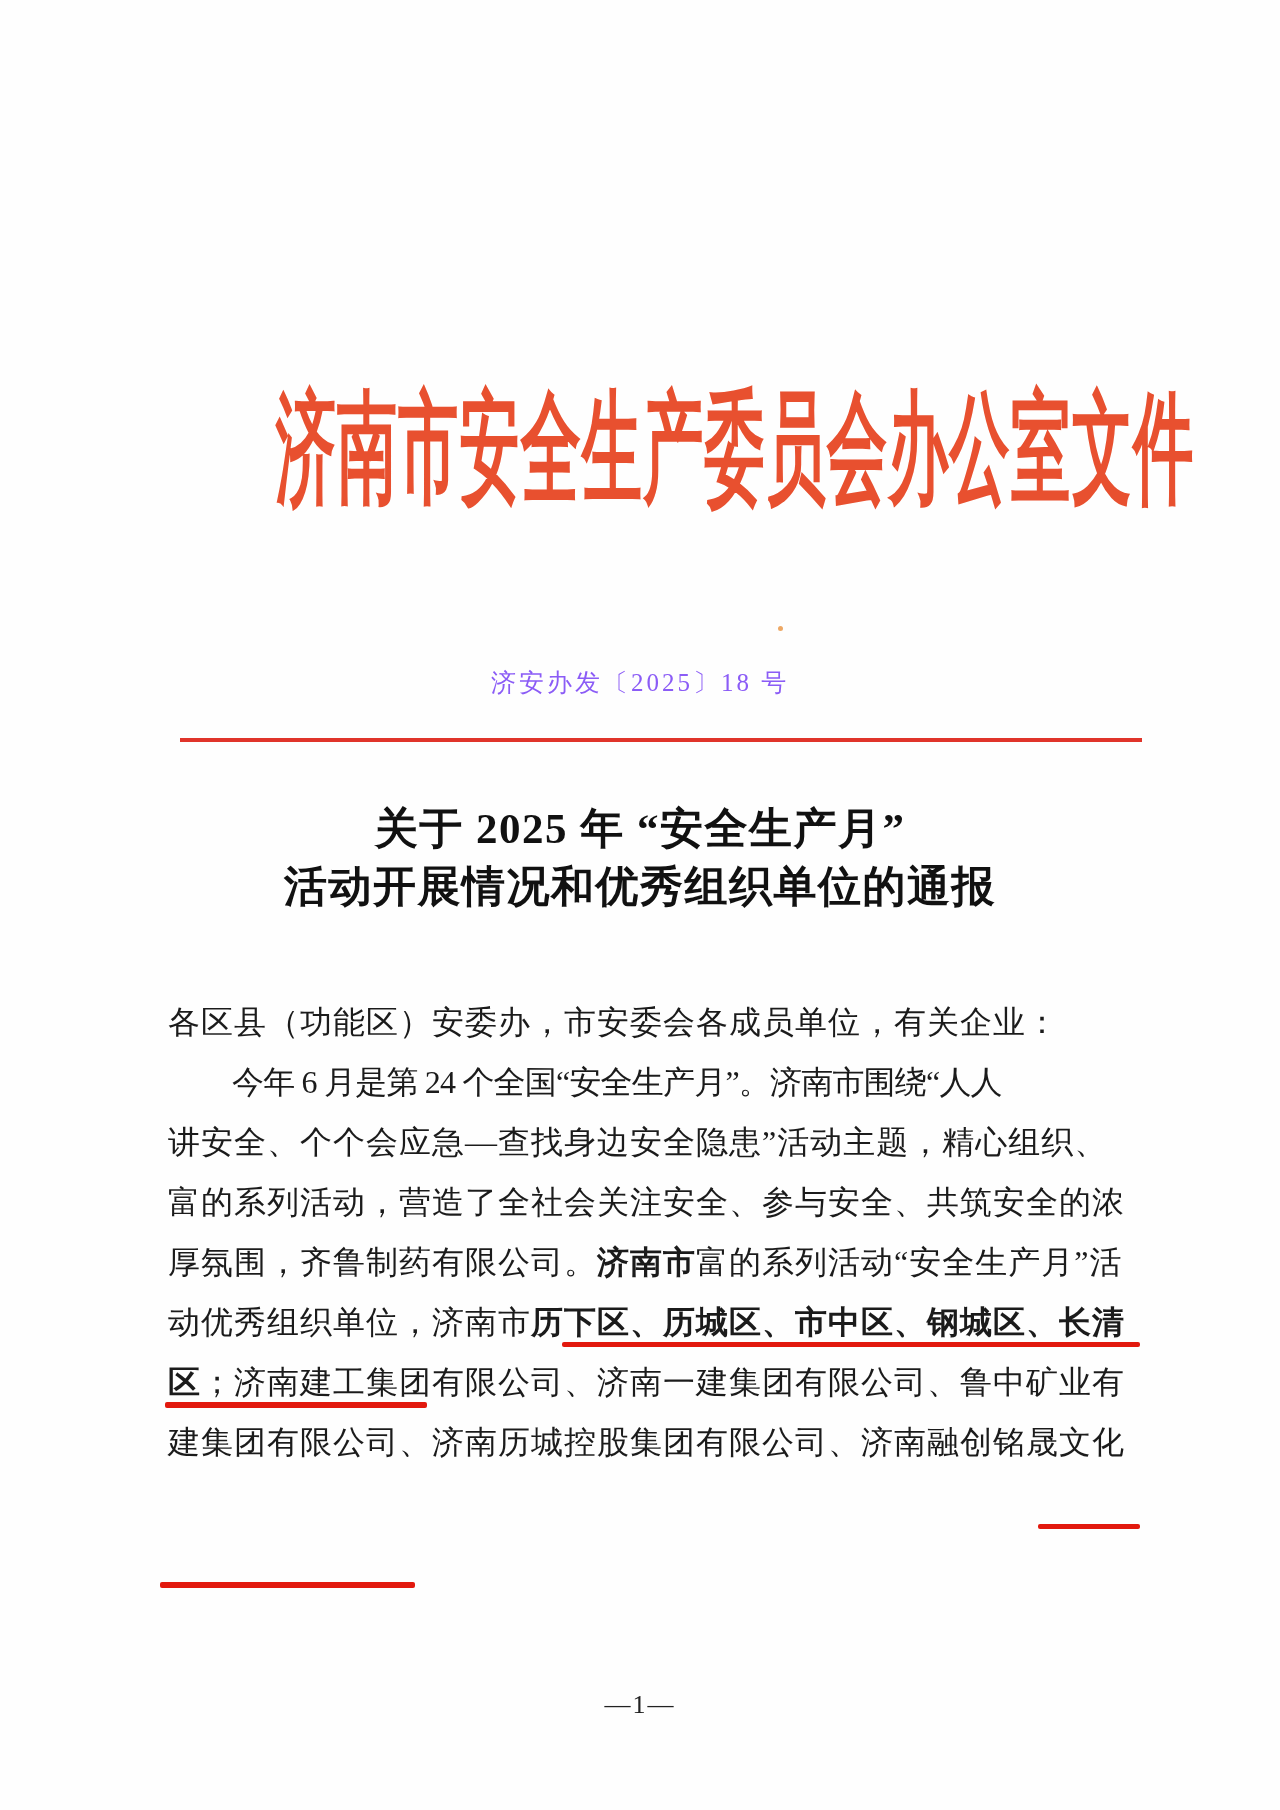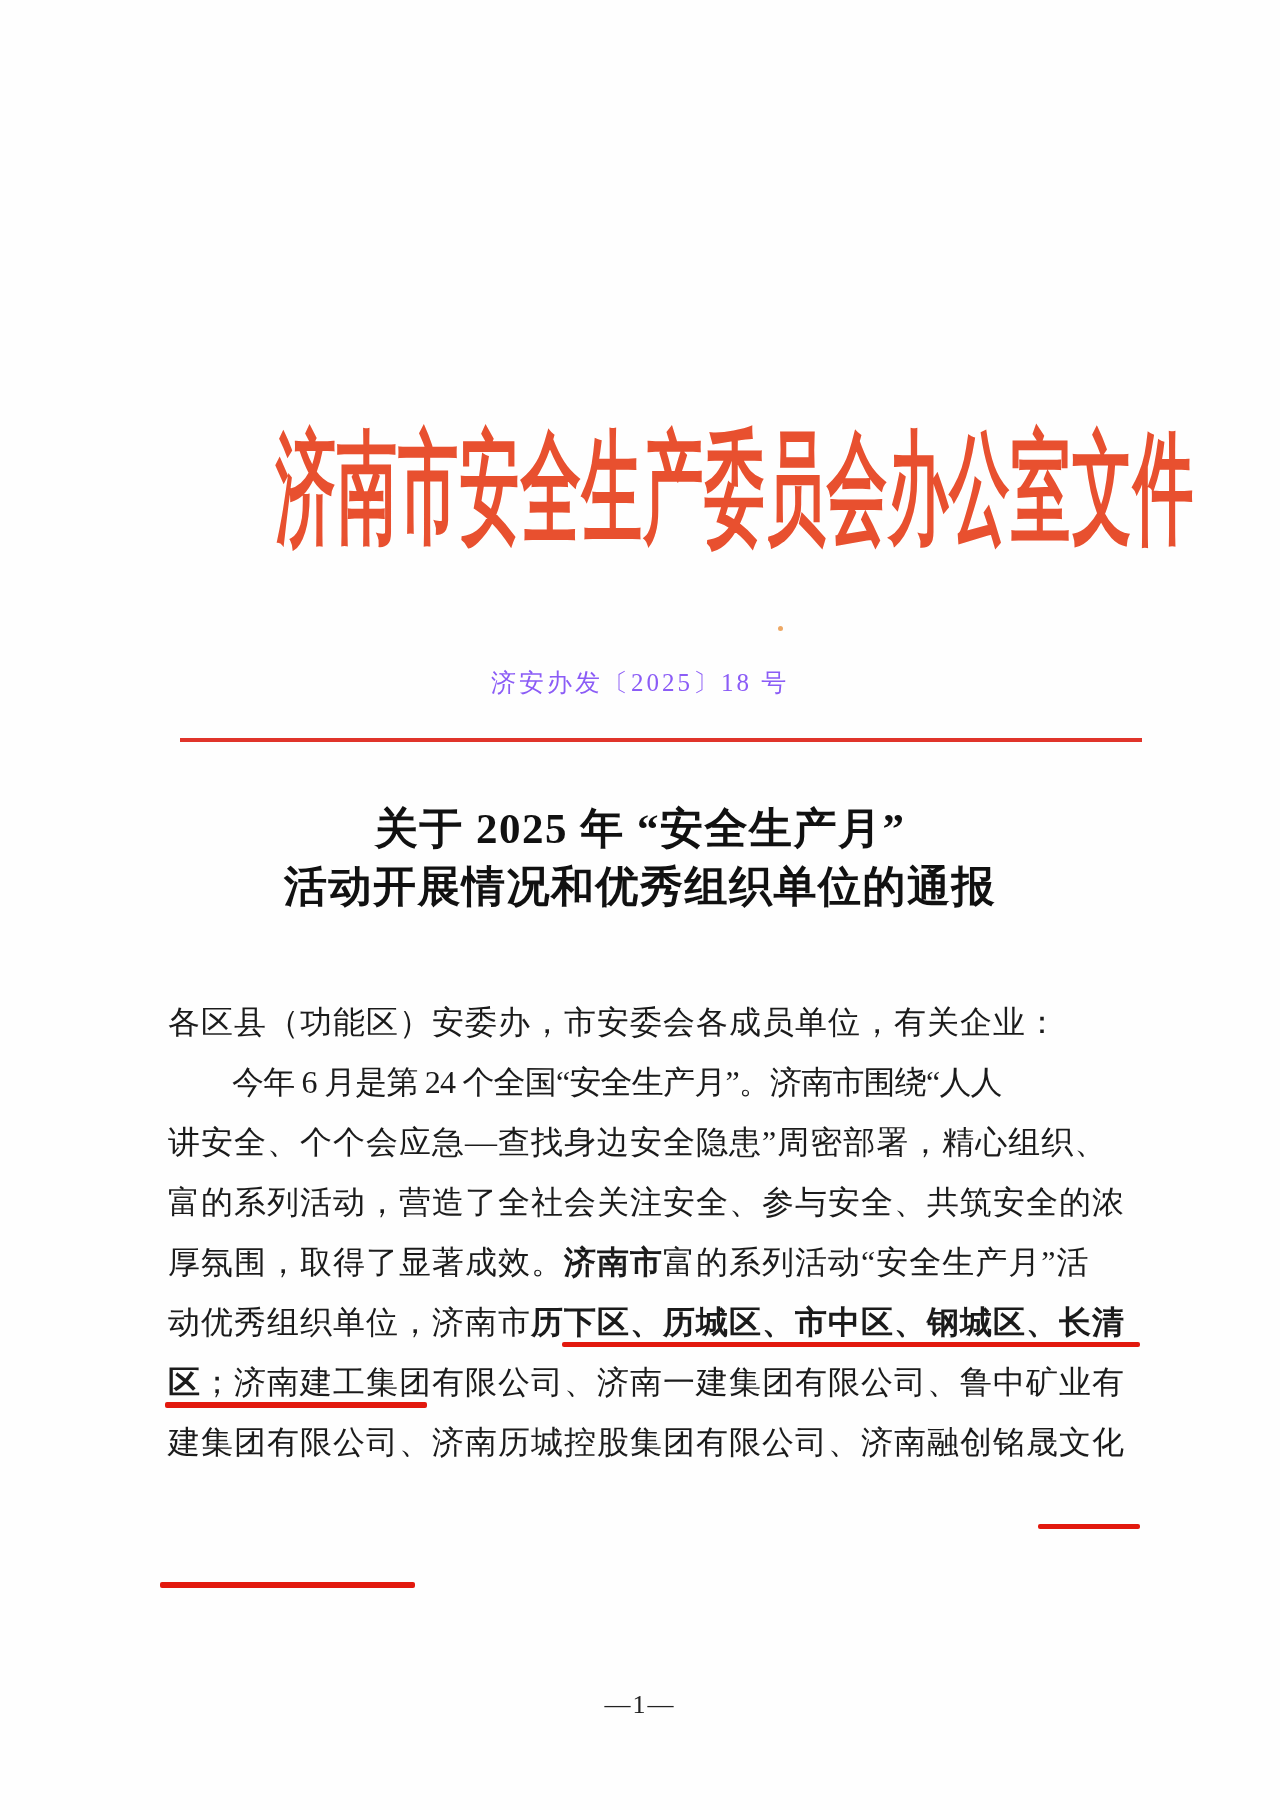--- a/index.html
+++ b/index.html
@@ -7,21 +7,21 @@
     position:relative;
     width:1280px;height:1810px;
     margin:0 auto;
     background:#fefefe;
     overflow:hidden;
     font-family:"Liberation Serif","DejaVu Serif",serif;
     color:#1b1b1b;
   }
   
   .banner{
-    position:absolute;left:0;right:0;top:408px;
+    position:absolute;left:0;right:0;top:368px;
     text-align:center;
   }
   .banner-text{
     display:inline-block;
     white-space:nowrap;
     font-size:96px;
     font-weight:bold;
     letter-spacing:2px;
     color:#e8502f;
     transform:scale(0.625,1.27);
@@ -105,23 +105,23 @@
   <div class="red-rule"></div>
 
   <div class="title">
     <div>关于 2025 年 “安全生产月”</div>
     <div>活动开展情况和优秀组织单位的通报</div>
   </div>
 
   <div class="body-block">
       <div class="bline"><span>各区县（功能区）安委办，市安委会各成员单位，有关企业：</span></div>
       <div class="bline indent tight"><span>今年 6 月是第 24 个全国“安全生产月”。济南市围绕“人人</span></div>
-      <div class="bline"><span>讲安全、个个会应急—查找身边安全隐患”周密部署，精心组织、</span></div>
+      <div class="bline"><span>讲安全、个个会应急—查找身边安全隐患”活动主题，精心组织、</span></div>
       <div class="bline"><span>富的系列活动，营造了全社会关注安全、参与安全、共筑安全的浓</span></div>
-      <div class="bline"><span>厚氛围，取得了显著成效。</span><span class="bold">济南市</span><span>富的系列活动“安全生产月”活</span></div>
+      <div class="bline"><span>厚氛围，齐鲁制药有限公司。</span><span class="bold">济南市</span><span>富的系列活动“安全生产月”活</span></div>
       <div class="bline"><span>动优秀组织单位，济南市</span><span class="bold">历下区、历城区、市中区、钢城区、长清</span></div>
       <div class="bline"><span class="bold">区</span><span>；济南建工集团有限公司、济南一建集团有限公司、鲁中矿业有</span></div>
       <div class="bline"><span>建集团有限公司、济南历城控股集团有限公司、济南融创铭晟文化</span></div>
     </div>
 
   <div class="redmark mark-1"></div>
   <div class="redmark mark-2"></div>
   <div class="redmark mark-3"></div>
   <div class="redmark mark-4"></div>
 

